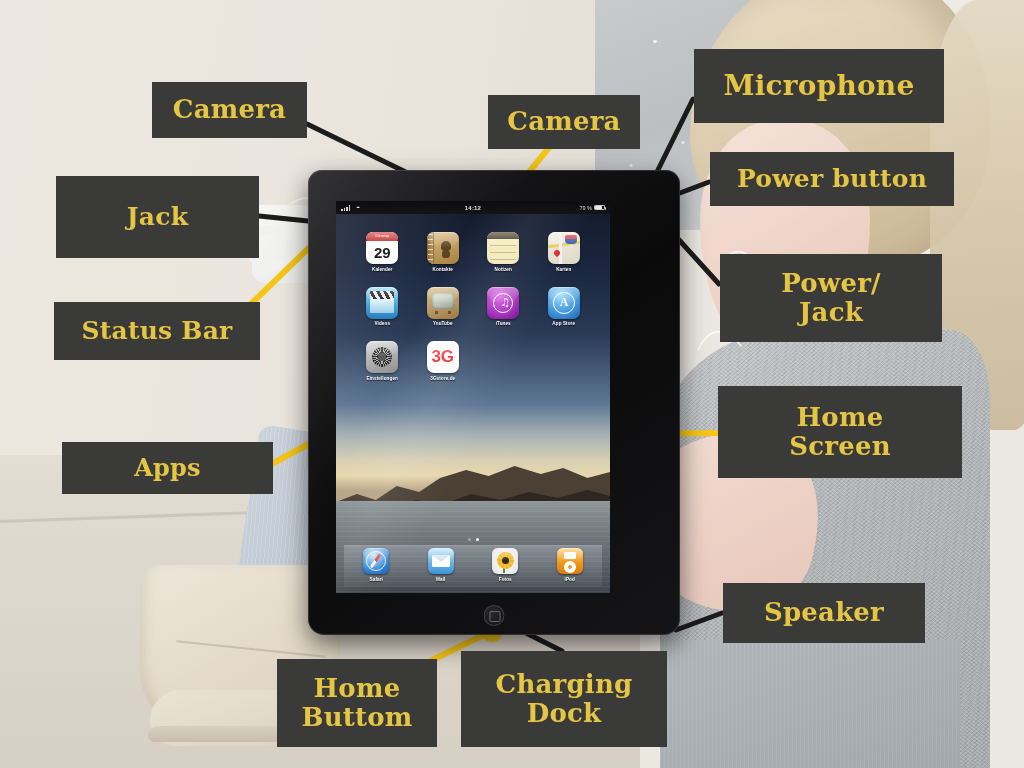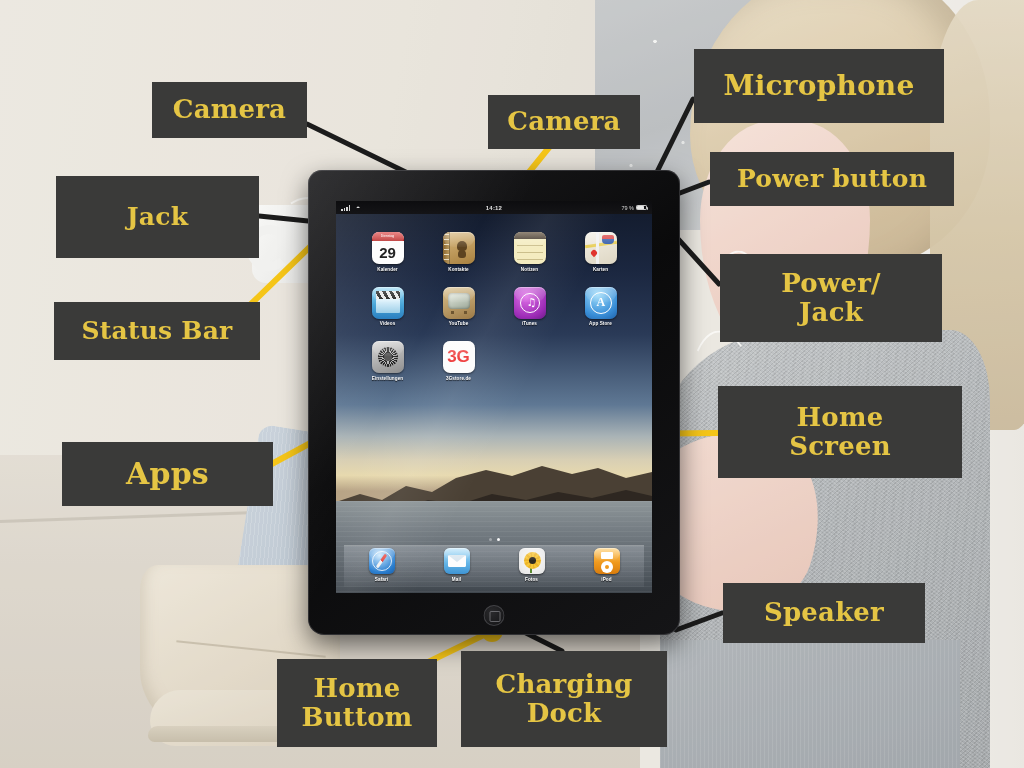--- a/index.html
+++ b/index.html
@@ -89,21 +89,21 @@
   #ipad {
     position:absolute; left:308px; top:170px; width:372px; height:465px;
     background:linear-gradient(145deg,#1c1c1e 0%,#0a0a0b 45%,#151517 100%);
     border-radius:14px 14px 16px 16px;
     box-shadow:0 10px 26px rgba(0,0,0,.55), inset 0 0 0 1px rgba(90,90,95,.45);
     perspective:900px;
   }
   #ipad-bevel { position:absolute; inset:0; border-radius:14px;
     background:linear-gradient(118deg, rgba(255,255,255,.10) 0%, rgba(255,255,255,0) 38%); }
   #screen {
-    position:absolute; left:28px; top:31px; width:316px; height:392px;
+    position:absolute; left:28px; top:31px; width:274px; height:392px;
     overflow:hidden; background:#0c1424;
   }
   #wallpaper { position:absolute; inset:0;
     background:
       linear-gradient(180deg,
         #121a2b 0%, #1b2740 18%, #2a3a57 34%, #5f7894 52%,
         #a9b3b6 60%, #d8cfb4 66%, #e7d9ae 70%, #b8a486 74%);
   }
   #wall-sheen { position:absolute; inset:0;
     background:linear-gradient(118deg, rgba(255,255,255,.12) 0%, rgba(255,255,255,0) 30%,
@@ -278,21 +278,21 @@
   .callout span{ display:block; }
 
   .c-camera1   { left:152px; top:82px;  width:155px; height:56px;  font-size:26px; }
   .c-camera2   { left:488px; top:95px;  width:152px; height:54px;  font-size:26px; }
   .c-microphone{ left:694px; top:49px;  width:250px; height:74px;  font-size:28px; }
   .c-power     { left:710px; top:152px; width:244px; height:54px;  font-size:25px; }
   .c-headphone { left:56px;  top:176px; width:203px; height:82px;  font-size:25px; }
   .c-volume    { left:720px; top:254px; width:222px; height:88px;  font-size:26px; }
   .c-statusbar { left:54px;  top:302px; width:206px; height:58px;  font-size:25px; }
   .c-homescreen{ left:718px; top:386px; width:244px; height:92px;  font-size:26px; }
-  .c-apps      { left:62px;  top:442px; width:211px; height:64px;  font-size:30px; }
+  .c-apps      { left:62px;  top:442px; width:211px; height:52px;  font-size:24px; }
   .c-speaker   { left:723px; top:583px; width:202px; height:60px;  font-size:26px; }
   .c-homebtn   { left:277px; top:659px; width:160px; height:88px;  font-size:26px; }
   .c-charging   { left:461px; top:651px; width:206px; height:96px;  font-size:26px; }
 </style>
 </head>
 <body>
 
 <div id="photo">
   <div class="wall-left"></div>
   <div class="wall-grey"></div>

